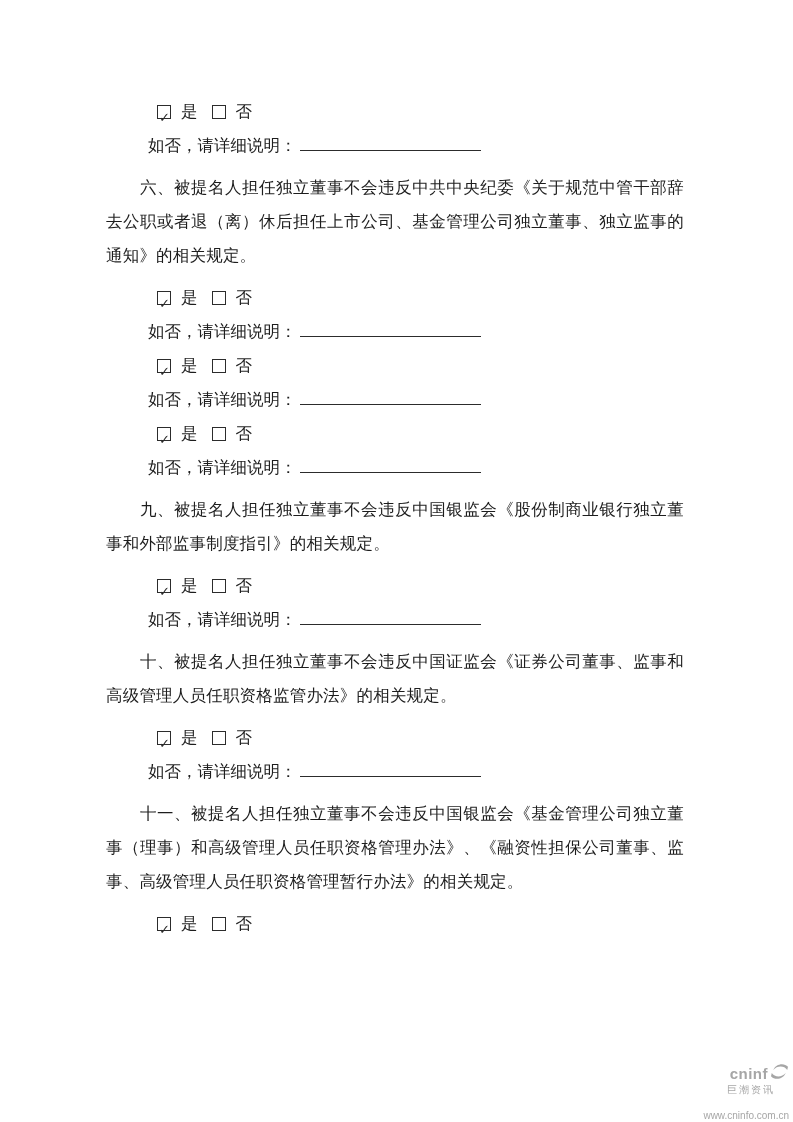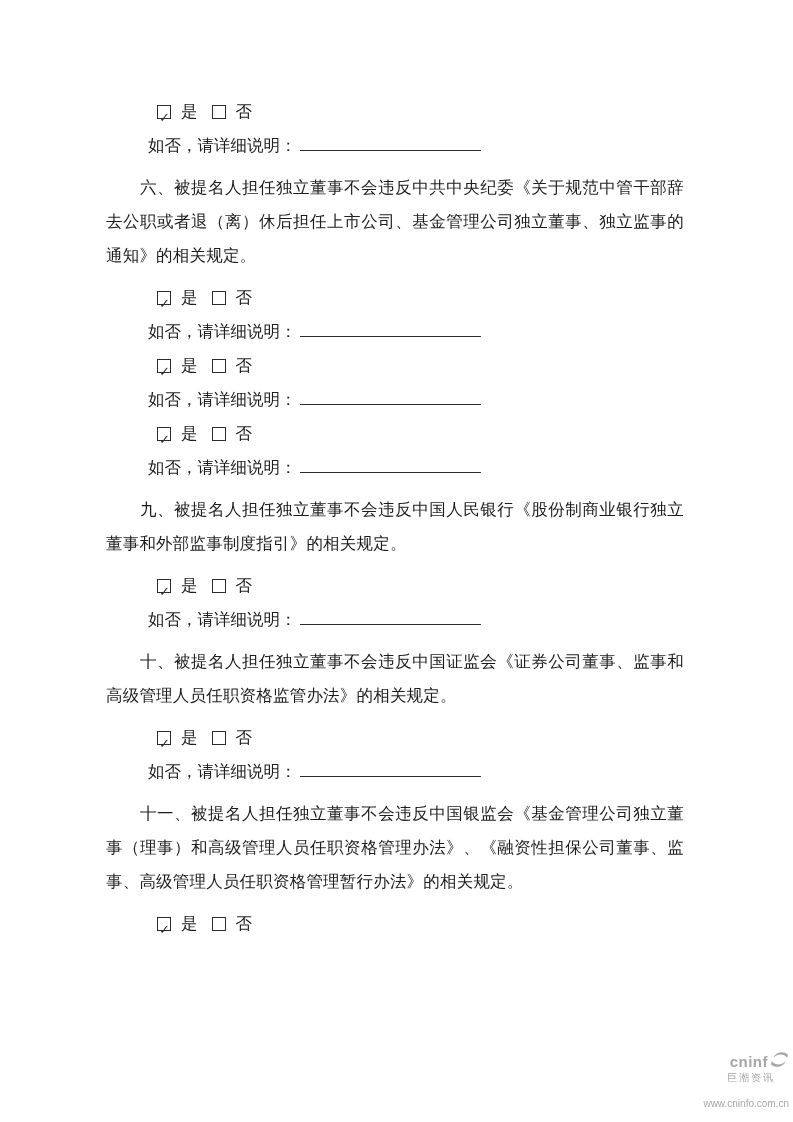--- a/index.html
+++ b/index.html
@@ -66,21 +66,21 @@
     display: inline-block;
     width: 181px;
     height: 15px;
     border-bottom: 1.3px solid #2c2c2c;
     margin-left: 3px;
     vertical-align: baseline;
   }
   .site-footer {
     position: absolute;
     right: 4px;
-    bottom: 13px;
+    bottom: 1px;
     text-align: right;
     font-family: "Liberation Sans", "DejaVu Sans", sans-serif;
     color: #a6a6a6;
     line-height: 1.05;
   }
   .logo-row {
     display: flex;
     align-items: center;
     justify-content: flex-end;
     gap: 2px;
@@ -153,21 +153,21 @@
       <span class="cb-label">是</span>
       <span class="checkbox"></span>
       <span class="cb-label">否</span>
     </div>
     <div class="detail-row">
       <span class="detail-label">如否，请详细说明：</span><span class="blank-line"></span>
     </div>
   </section>
 
   <section class="qa-section">
-    <p class="statement">九、被提名人担任独立董事不会违反中国人民银行《股份制商业银行独立董事和外部监事制度指引》的相关规定。</p>
+    <p class="statement">九、被提名人担任独立董事不会违反中国银监会《股份制商业银行独立董事和外部监事制度指引》的相关规定。</p>
     <div class="answer-row">
       <span class="checkbox checked"></span>
       <span class="cb-label">是</span>
       <span class="checkbox"></span>
       <span class="cb-label">否</span>
     </div>
     <div class="detail-row">
       <span class="detail-label">如否，请详细说明：</span><span class="blank-line"></span>
     </div>
   </section>

